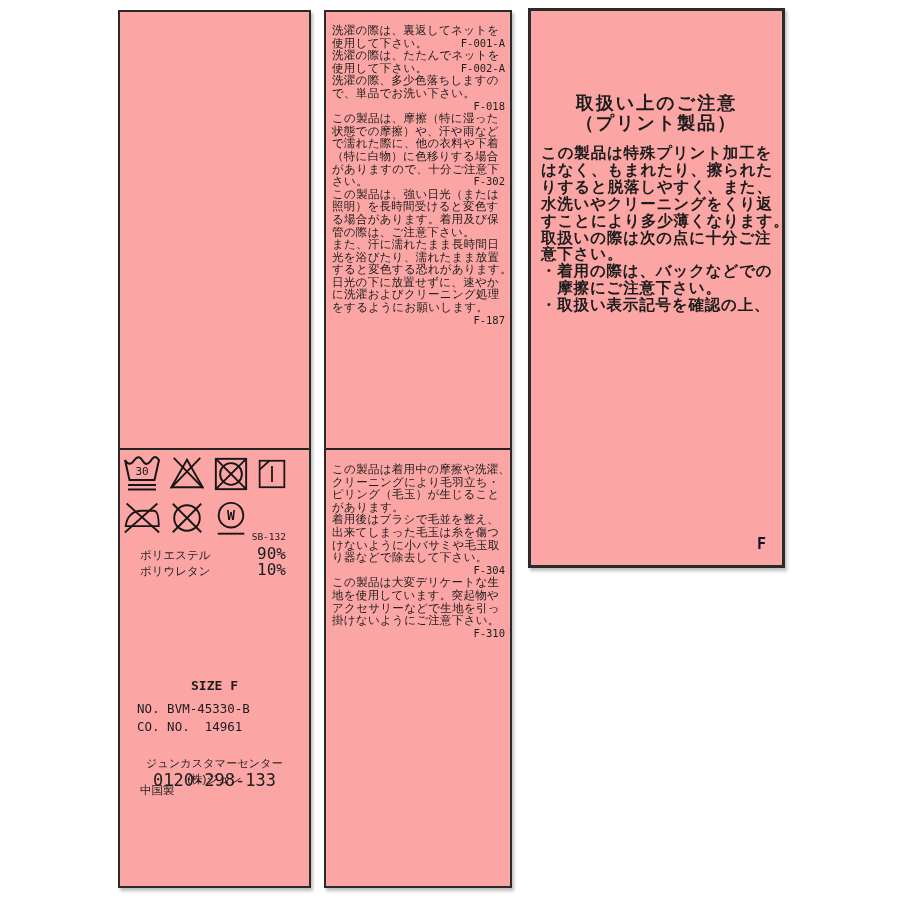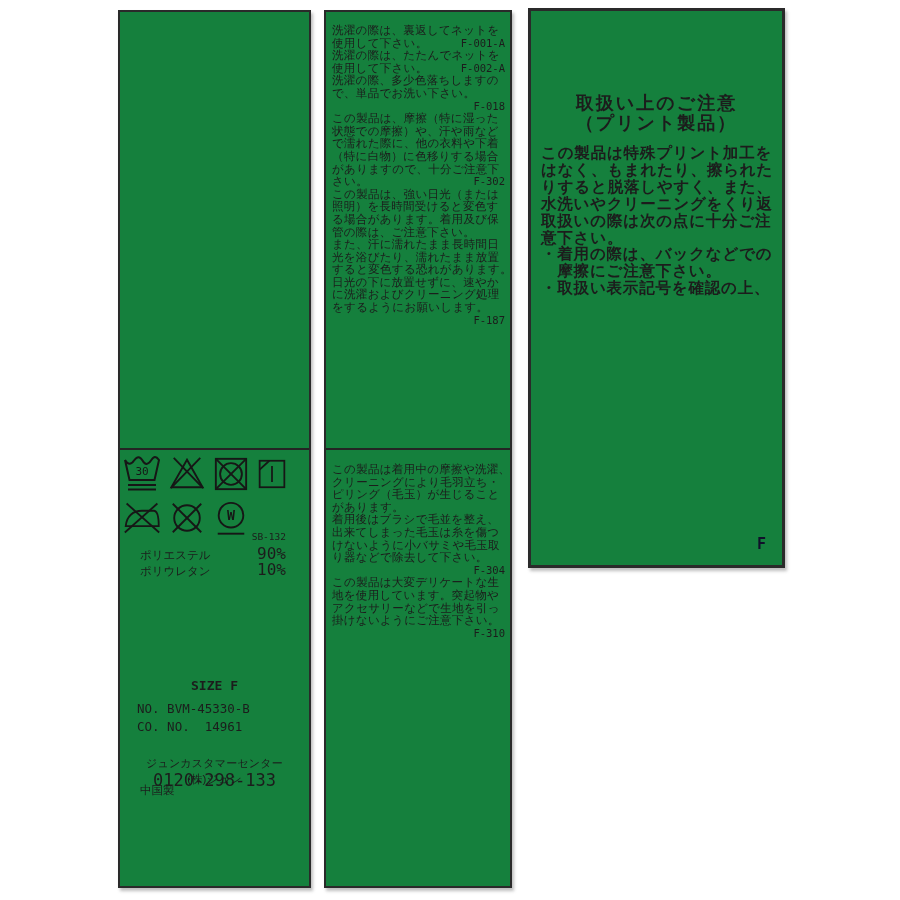--- a/index.html
+++ b/index.html
@@ -1,20 +1,20 @@
 <!DOCTYPE html>
 <html><head>
 <meta charset="utf-8">
 <style>
   html,body{margin:0;padding:0;}
   body{
     width:900px;height:900px;background:#ffffff;position:relative;
     font-family:"Liberation Sans",sans-serif;color:#1c1c1c;overflow:hidden;
   }
-  .panel{position:absolute;background:#15803d;border:2px solid #2a2a2a;box-shadow:2px 3px 3px rgba(110,110,110,0.45);}
+  .panel{position:absolute;background:#fca5a5;border:2px solid #2a2a2a;box-shadow:2px 3px 3px rgba(110,110,110,0.45);}
   .panel-left{left:118px;top:10px;width:189px;height:874px;}
   .panel-mid{left:324px;top:10px;width:184px;height:874px;}
   .panel-right{left:528px;top:8px;width:251px;height:554px;border-width:3px;}
   .divider{position:absolute;left:0;right:0;border-top:2px solid #242424;}
   .div-left{top:436px;}
   .div-mid{top:436px;}
 
   
   .tblock{position:absolute;left:6px;right:5px;font-size:11.5px;line-height:12.6px;letter-spacing:0.3px;}
   .tline{display:flex;justify-content:space-between;align-items:baseline;}
@@ -260,20 +260,23 @@
         <div class="tline">
           <span class="tx">はなく、もまれたり、擦られた</span>
         </div>
         <div class="tline">
           <span class="tx">りすると脱落しやすく、また、</span>
         </div>
         <div class="tline">
           <span class="tx">水洗いやクリーニングをくり返</span>
         </div>
         <div class="tline">
+          <span class="tx">すことにより多少薄くなります。</span>
+        </div>
+        <div class="tline">
           <span class="tx">取扱いの際は次の点に十分ご注</span>
         </div>
         <div class="tline">
           <span class="tx">意下さい。</span>
         </div>
         <div class="tline">
           <span class="tx">・着用の際は、バックなどでの</span>
         </div>
         <div class="tline">
           <span class="tx">　摩擦にご注意下さい。</span>

